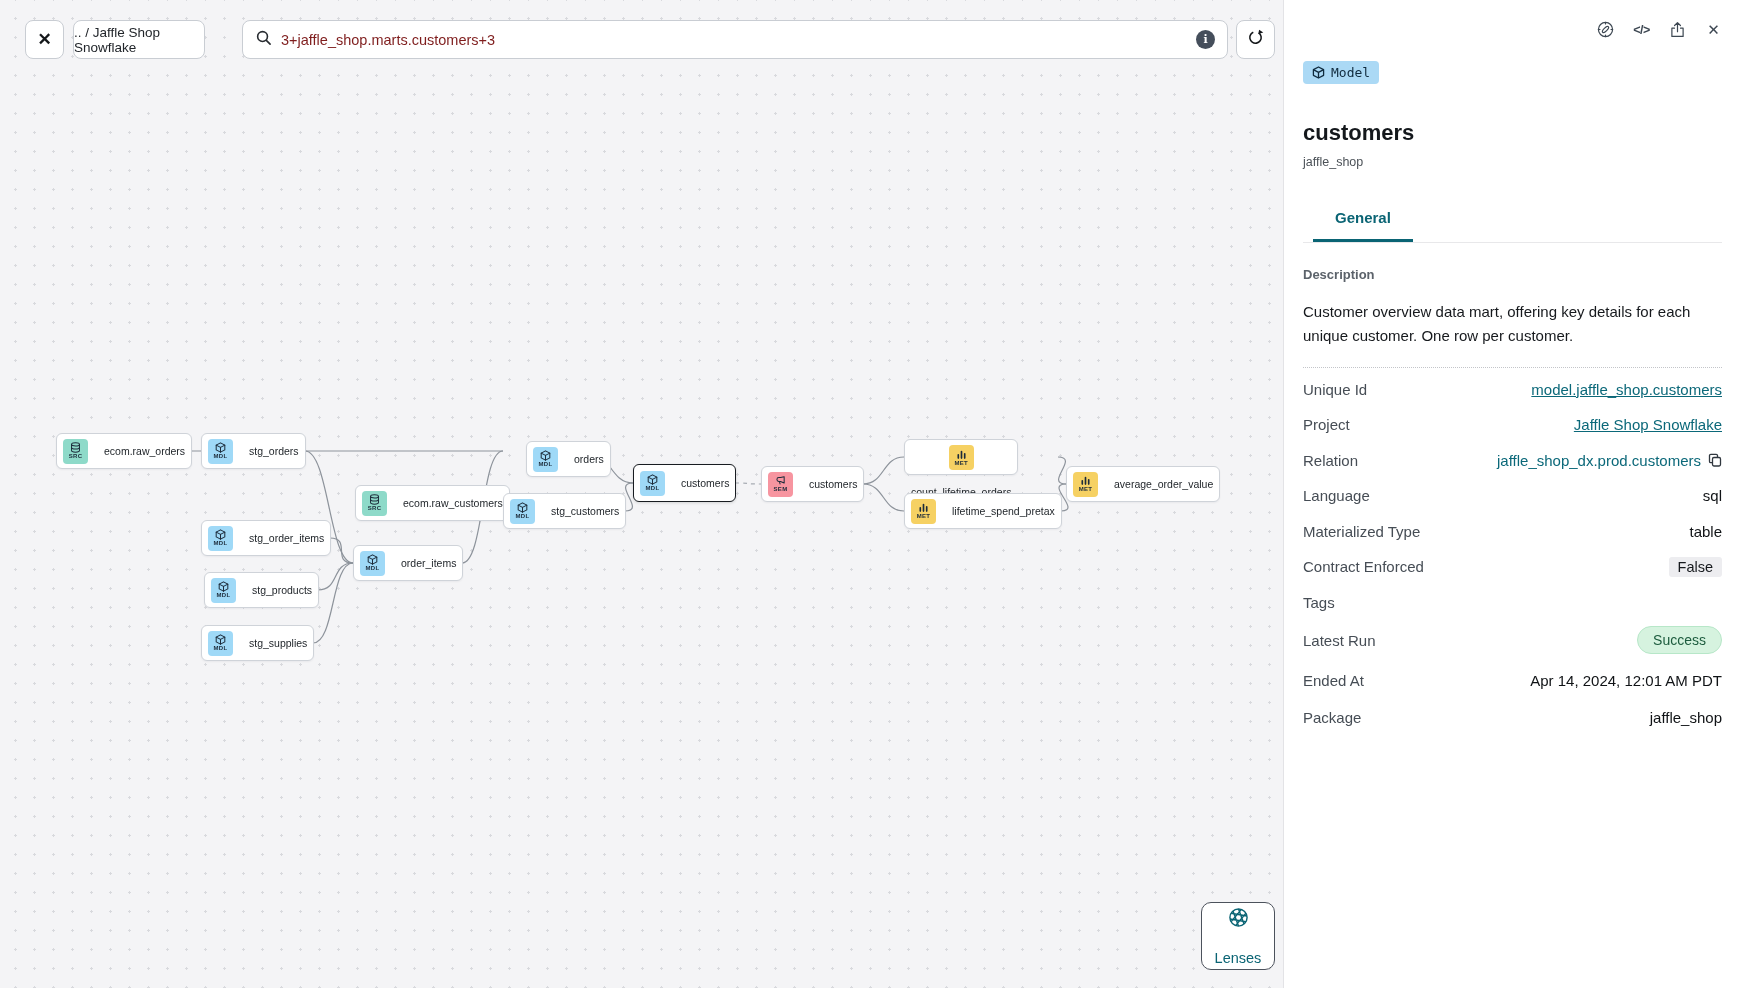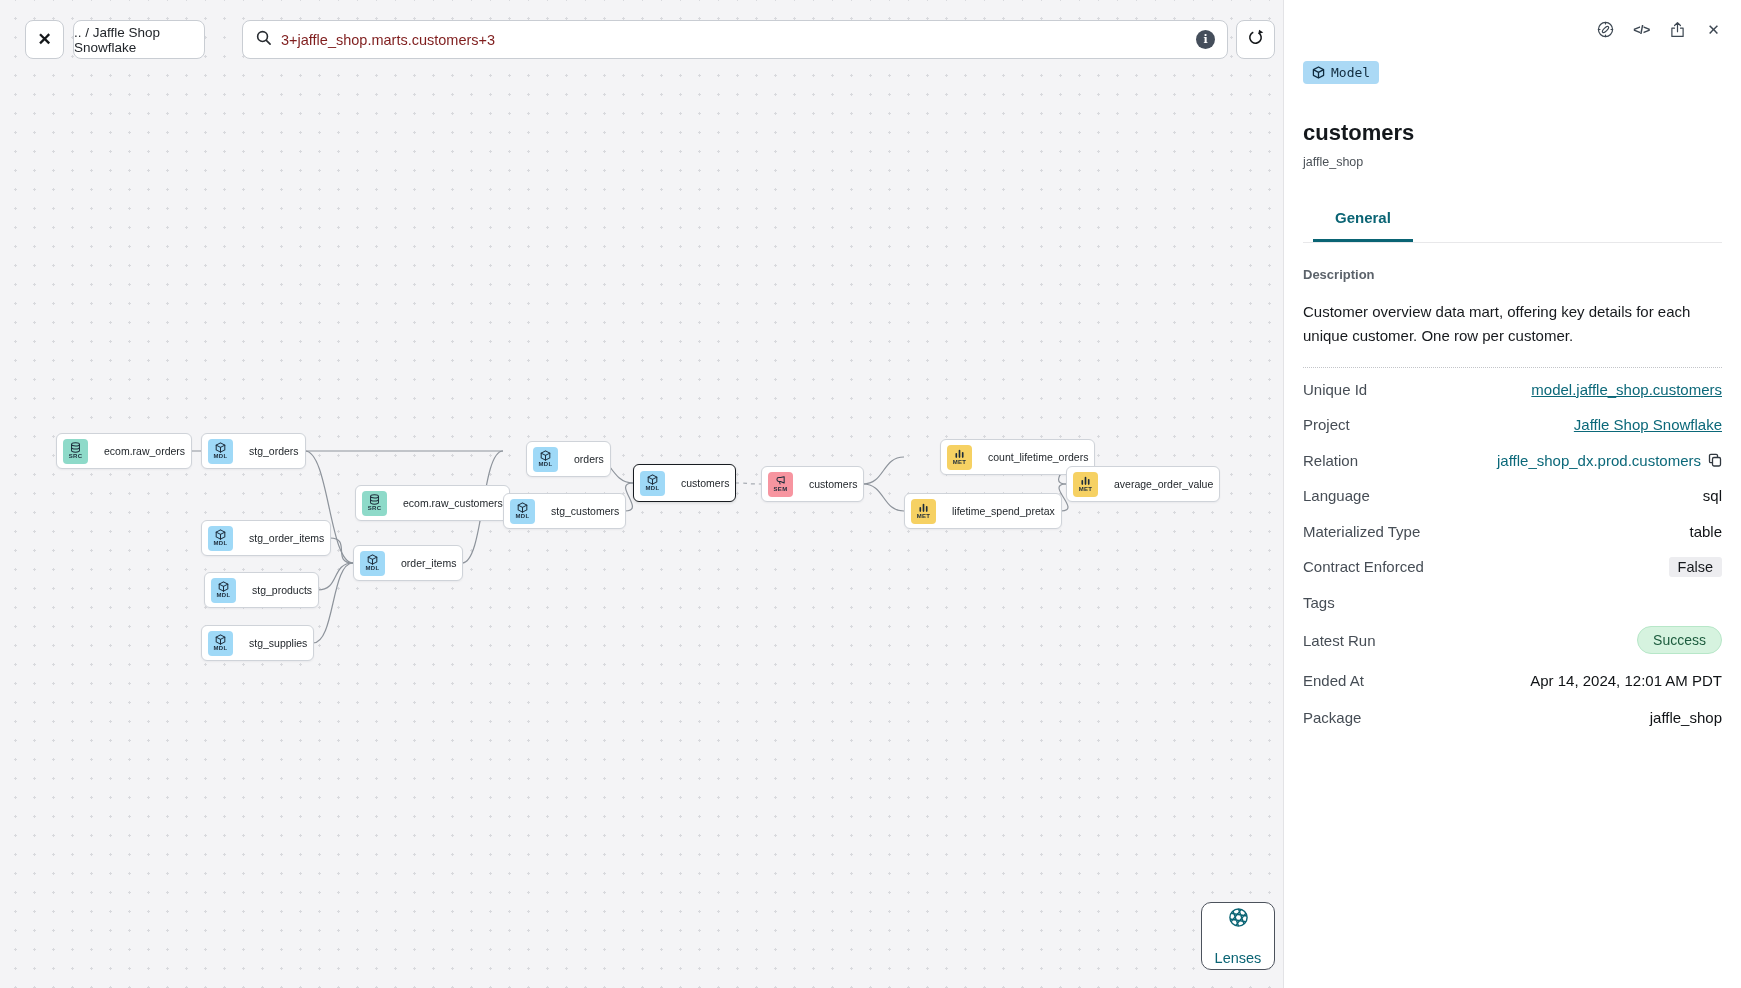--- a/index.html
+++ b/index.html
@@ -255,21 +255,21 @@
       <div class="node" style="left: 761px; top: 466px;">
         <span class="nicon k-semantic">
           <svg viewBox="0 0 12 12">
             <path d="M10 1.8 V8.8 L6 7 H4.2 A2.1 2.1 0 0 1 4.2 2.8 H6 Z"></path>
             <path d="M4.8 7 L5.5 9.8"></path>
           </svg>
           <b>SEM</b>
         </span>
         <span class="nlabel">customers</span>
       </div>
-      <div class="node" style="left: 940px; top: 439px;">
+      <div class="node" style="left: 904px; top: 439px; flex-direction: column;">
         <span class="nicon k-metric">
           <svg viewBox="0 0 12 12" style="stroke-width:1.8">
             <path d="M2.5 9.9 V6.4 M6 9.9 V2.7 M9.5 9.9 V5.2"></path>
           </svg>
           <b>MET</b>
         </span>
         <span class="nlabel">count_lifetime_orders</span>
       </div>
       <div class="node" style="left: 904px; top: 493px;">
         <span class="nicon k-metric">

